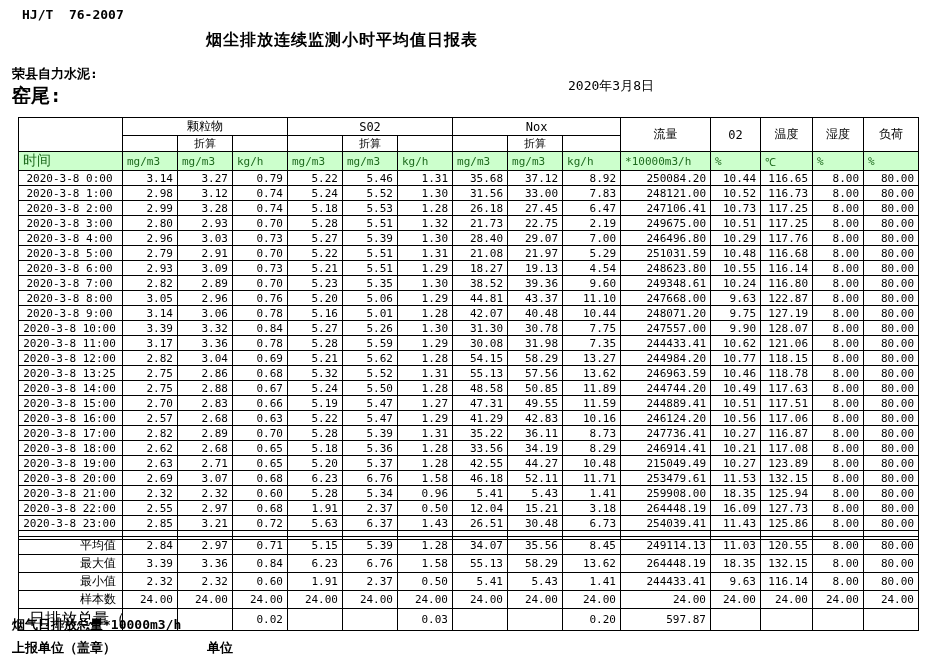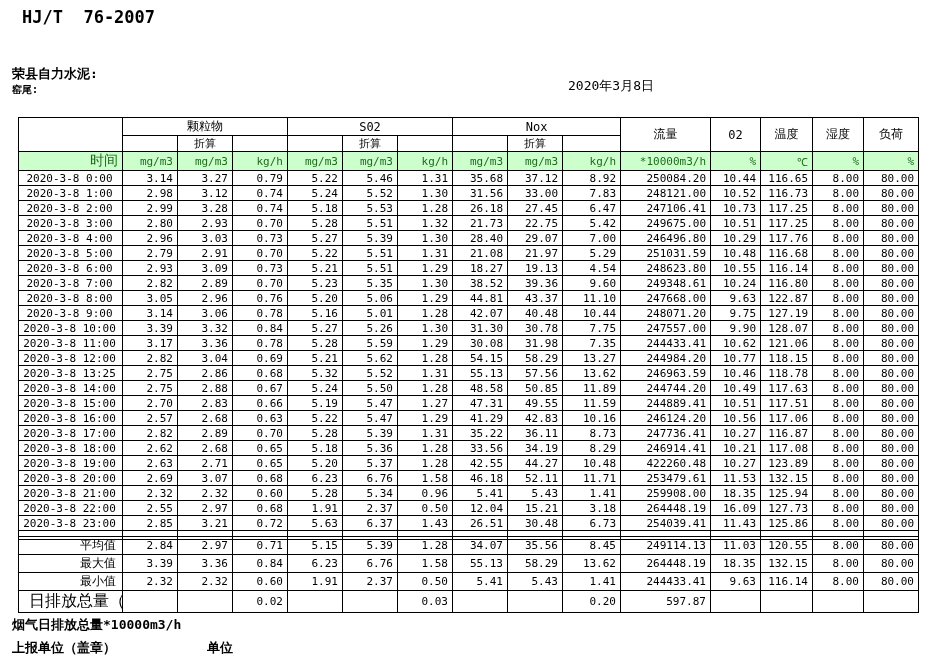--- a/index.html
+++ b/index.html
@@ -4,56 +4,57 @@
 <style>
   :root{
     --hdr-bg:#ccffcc;
     --hdr-text:#1e6b1e;
     --line:#000;
   }
   html,body{margin:0;padding:0;background:#fff;}
   body{width:938px;height:655px;font-family:"DejaVu Sans Mono","Liberation Mono",monospace;color:#000;}
   .page{position:relative;width:938px;height:655px;overflow:hidden;background:#fff;}
 
-  .std-no{position:absolute;left:22px;top:7px;font-size:17px;font-weight:bold;white-space:pre;}
+  .std-no{position:absolute;left:22px;top:7px;font-size:13px;font-weight:bold;white-space:pre;}
   .title{position:absolute;left:206px;top:30px;font-size:16px;font-weight:bold;letter-spacing:1px;}
   .company{position:absolute;left:12px;top:65px;font-size:13px;font-weight:bold;}
-  .station{position:absolute;left:12px;top:83px;font-size:10px;font-weight:bold;}
+  .station{position:absolute;left:12px;top:83px;font-size:19px;font-weight:bold;}
   .date{position:absolute;left:568px;top:77px;font-size:13px;}
 
   table{border-collapse:collapse;table-layout:fixed;}
   #main-table{position:absolute;left:18px;top:117px;width:900px;}
   #summary-table{position:absolute;left:18px;top:536px;width:900px;}
 
   td,th{border:1px solid var(--line);font-size:11px;font-weight:normal;
         padding:0 4px;overflow:hidden;white-space:nowrap;vertical-align:middle;}
   thead td{ text-align:center; }
   .grp{font-size:12px;}
   .rhdr{font-size:12px;text-align:center;}
   tr.h1 td{height:13px;}
   tr.h2 td{height:13px;}
-  tr.units td{height:17px;background:var(--hdr-bg);color:var(--hdr-text);text-align:right;}
+  tr.units td{height:17px;background:var(--hdr-bg);color:var(--hdr-text);text-align:left;}
   tr.units td.time-hdr{font-size:14px;}
   tbody td{height:14px;}
   td.time-cell{text-align:center;padding-right:6px;}
   td.num{text-align:right;}
   tr.spacer-row td{height:8px;}
   td.sum-label{text-align:right;padding-right:6px;font-size:12px;}
   td.total-label{text-align:left;padding-left:10px;font-size:16px;}
 
   .foot-flow{position:absolute;left:12px;top:584px;font-size:13px;font-weight:bold;margin-top:32px;}
   .foot-report{position:absolute;left:12px;top:639px;font-size:13px;font-weight:bold;}
   .foot-unit{position:absolute;left:207px;top:639px;font-size:13px;font-weight:bold;}
 </style>
 </head>
 <body>
 
 <div class="page">
 
   <div class="std-no">HJ/T  76-2007</div>
+  <div class="title">烟尘排放连续监测小时平均值日报表</div>
   <div class="company">荣县自力水泥:</div>
   <div class="station">窑尾:</div>
   <div class="date">2020年3月8日</div>
 
   <table id="main-table">
     <colgroup>
       <col style="width:104px">
         <col style="width:55px">
         <col style="width:55px">
         <col style="width:55px">
@@ -165,21 +166,21 @@
         <tr>
           <td class="time-cell">2020-3-8 3:00</td>
           <td class="num">2.80</td>
           <td class="num">2.93</td>
           <td class="num">0.70</td>
           <td class="num">5.28</td>
           <td class="num">5.51</td>
           <td class="num">1.32</td>
           <td class="num">21.73</td>
           <td class="num">22.75</td>
-          <td class="num">5.42</td>
+          <td class="num">2.19</td>
           <td class="num">249675.00</td>
           <td class="num">10.51</td>
           <td class="num">117.25</td>
           <td class="num">8.00</td>
           <td class="num">80.00</td>
         </tr>
         <tr>
           <td class="time-cell">2020-3-8 4:00</td>
           <td class="num">2.96</td>
           <td class="num">3.03</td>
@@ -438,21 +439,21 @@
           <td class="time-cell">2020-3-8 19:00</td>
           <td class="num">2.63</td>
           <td class="num">2.71</td>
           <td class="num">0.65</td>
           <td class="num">5.20</td>
           <td class="num">5.37</td>
           <td class="num">1.28</td>
           <td class="num">42.55</td>
           <td class="num">44.27</td>
           <td class="num">10.48</td>
-          <td class="num">422260.48</td>
+          <td class="num">215049.49</td>
           <td class="num">10.27</td>
           <td class="num">123.89</td>
           <td class="num">8.00</td>
           <td class="num">80.00</td>
         </tr>
         <tr>
           <td class="time-cell">2020-3-8 20:00</td>
           <td class="num">2.69</td>
           <td class="num">3.07</td>
           <td class="num">0.68</td>
@@ -603,20 +604,37 @@
           <td class="num">5.41</td>
           <td class="num">5.43</td>
           <td class="num">1.41</td>
           <td class="num">244433.41</td>
           <td class="num">9.63</td>
           <td class="num">116.14</td>
           <td class="num">8.00</td>
           <td class="num">80.00</td>
         </tr>
         <tr>
+          <td class="sum-label">样本数</td>
+          <td class="num">24.00</td>
+          <td class="num">24.00</td>
+          <td class="num">24.00</td>
+          <td class="num">24.00</td>
+          <td class="num">24.00</td>
+          <td class="num">24.00</td>
+          <td class="num">24.00</td>
+          <td class="num">24.00</td>
+          <td class="num">24.00</td>
+          <td class="num">24.00</td>
+          <td class="num">24.00</td>
+          <td class="num">24.00</td>
+          <td class="num">24.00</td>
+          <td class="num">24.00</td>
+        </tr>
+        <tr>
           <td class="total-label">日排放总量（T/D）</td>
           <td class="num"></td>
           <td class="num"></td>
           <td class="num">0.02</td>
           <td class="num"></td>
           <td class="num"></td>
           <td class="num">0.03</td>
           <td class="num"></td>
           <td class="num"></td>
           <td class="num">0.20</td>

